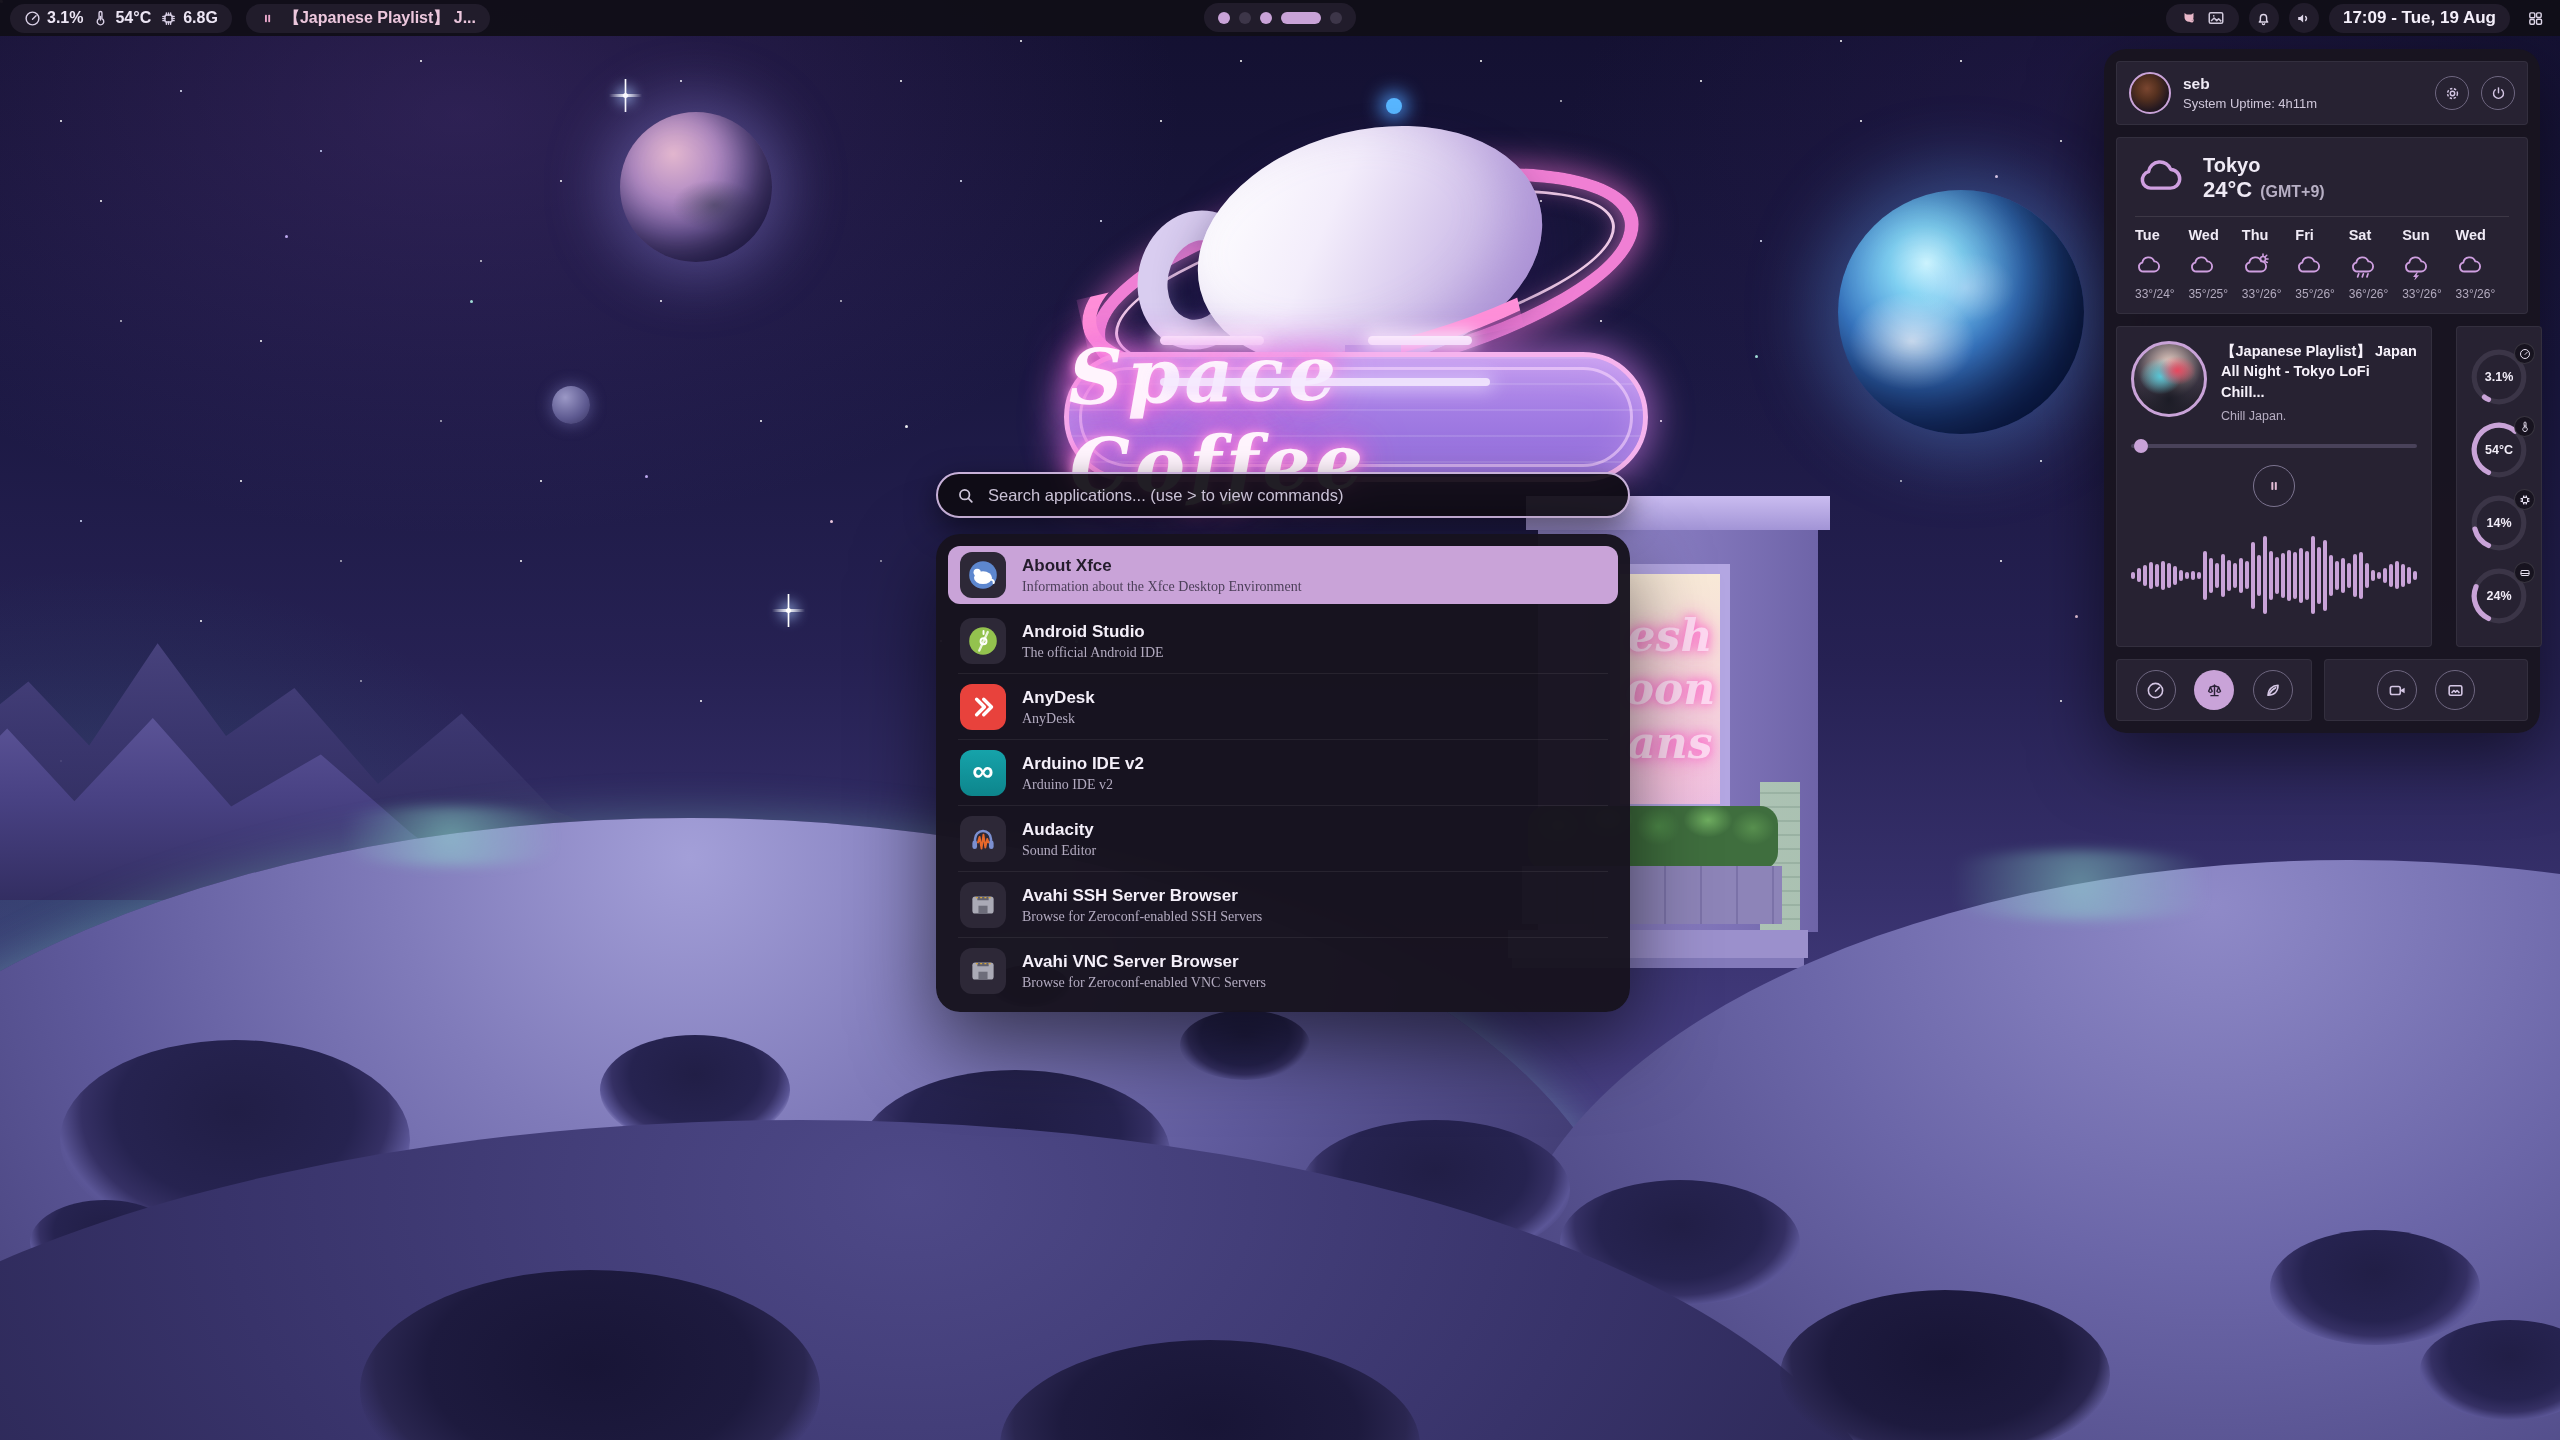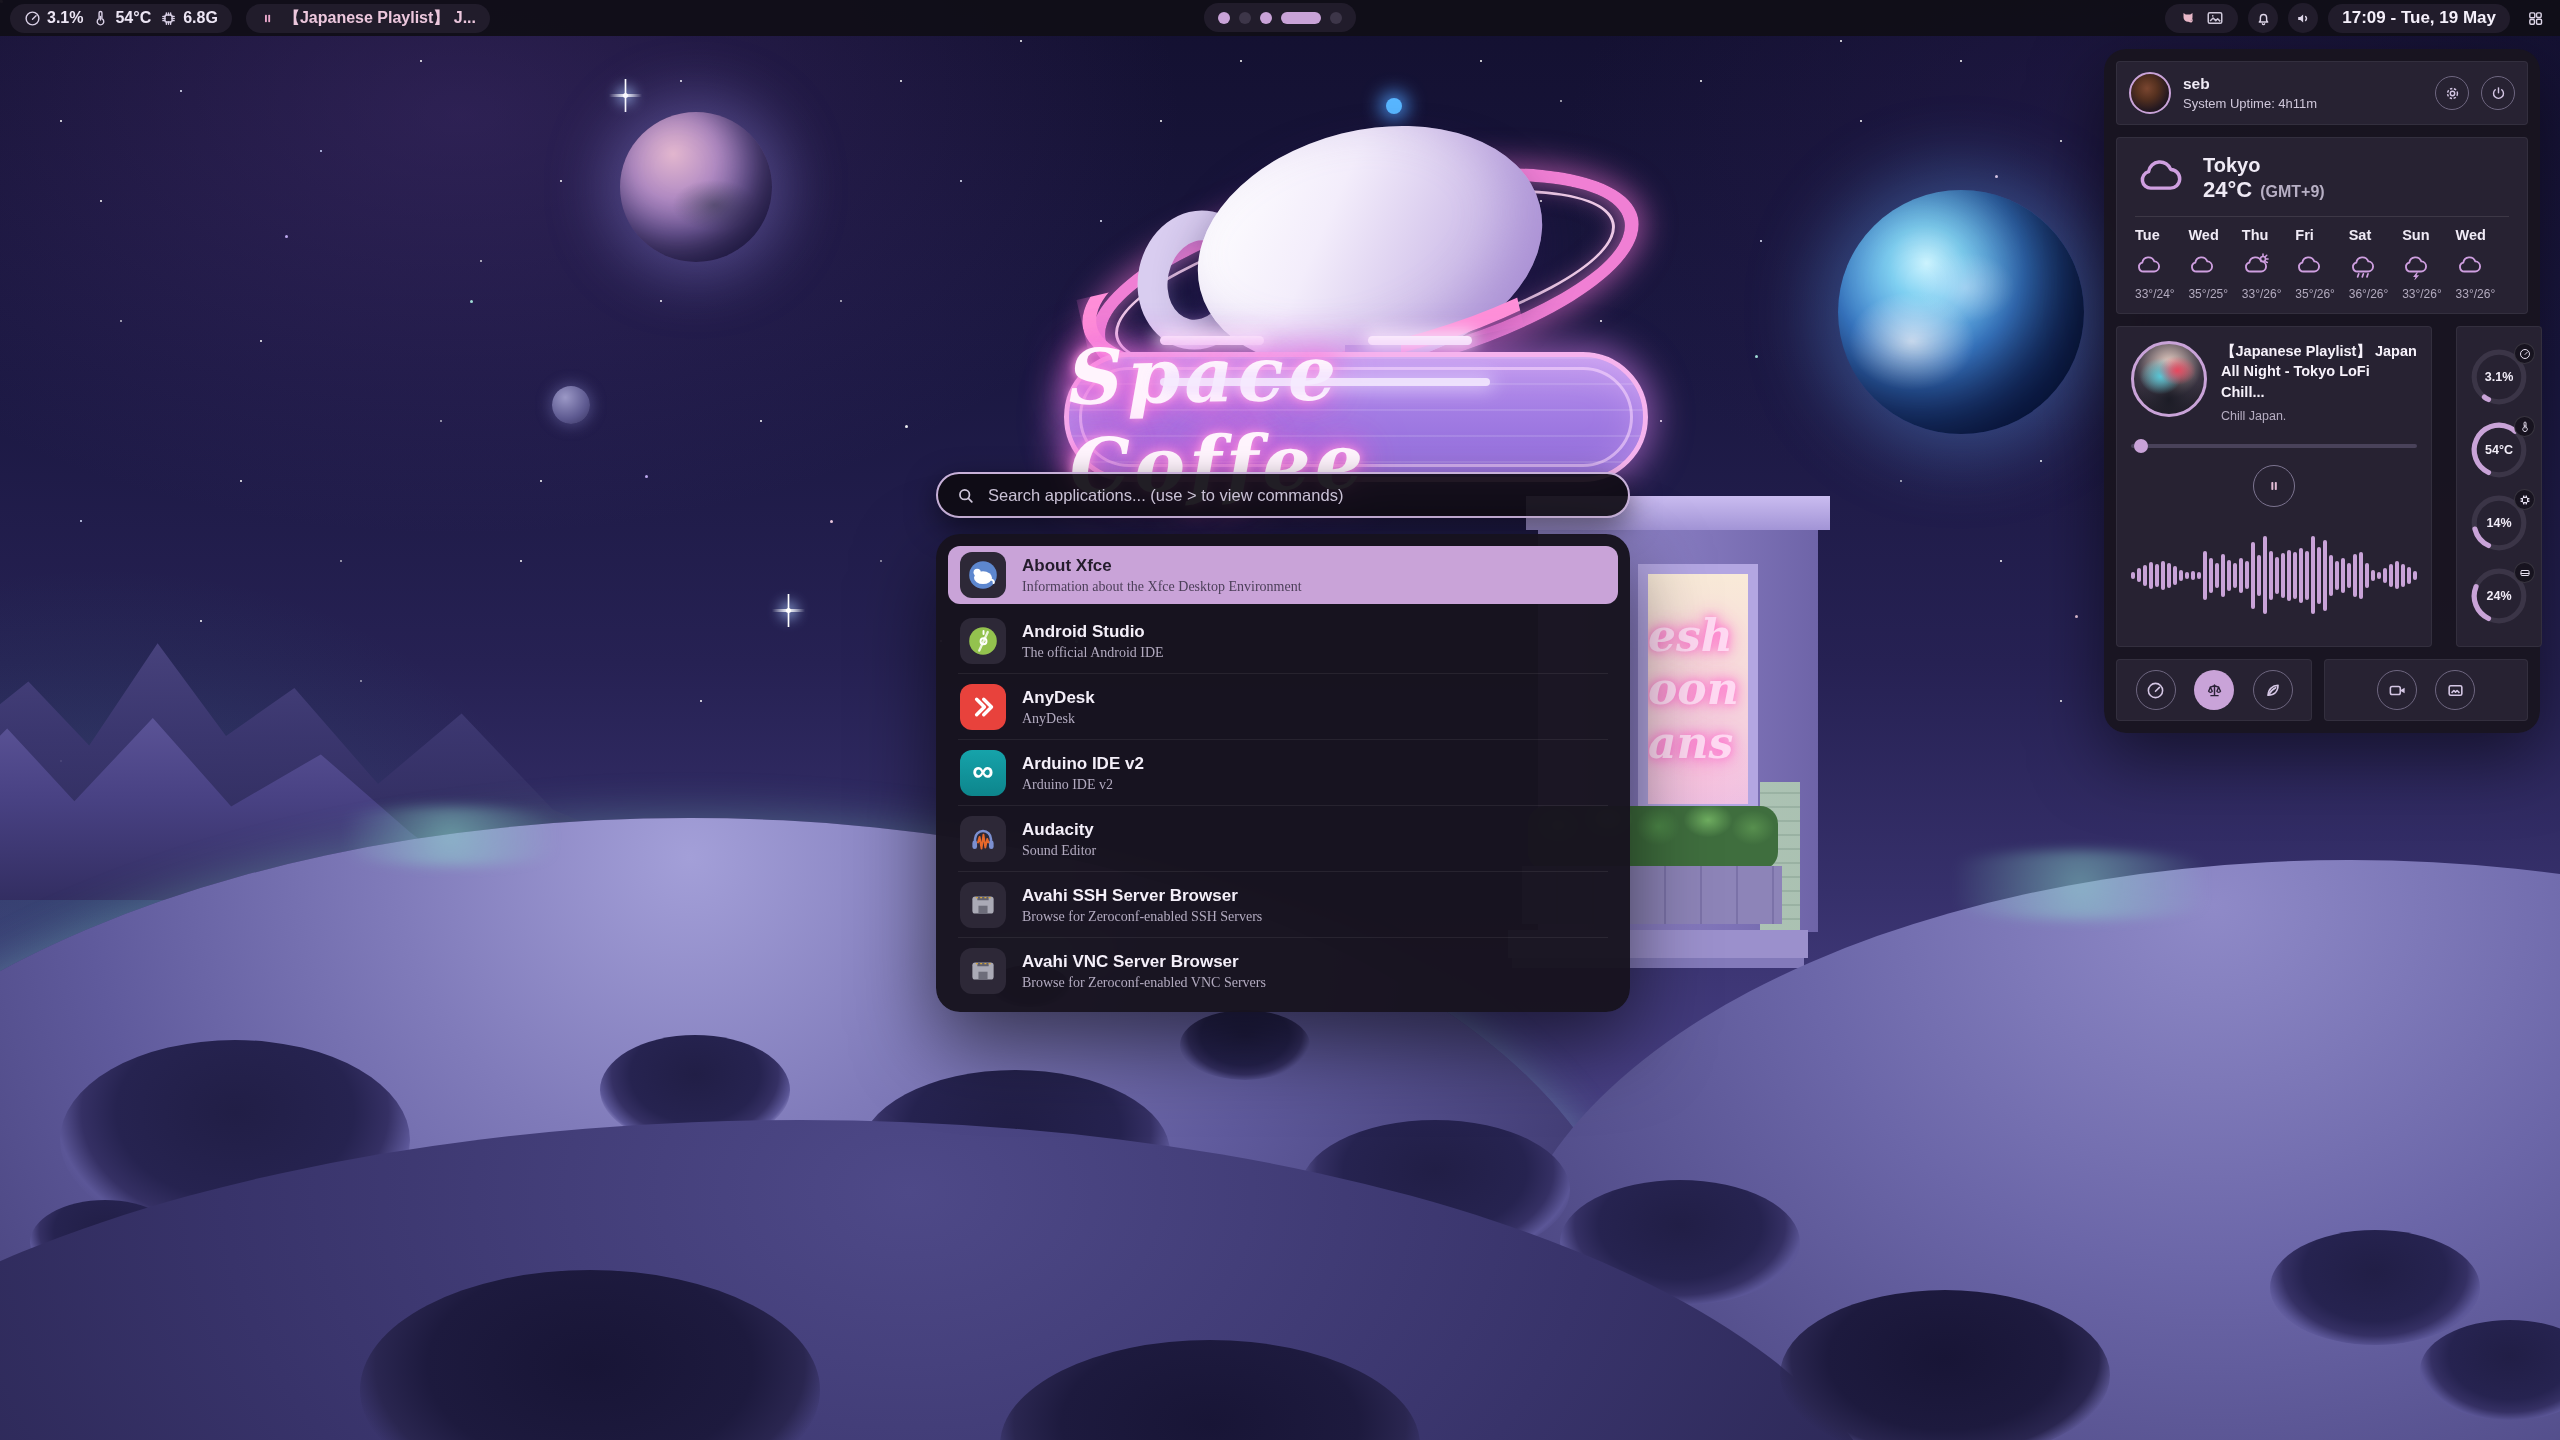--- a/index.html
+++ b/index.html
@@ -99,25 +99,25 @@
     display:flex; align-items:center; justify-content:center; }
   .neon-sign::before { content:""; position:absolute; inset:10px; border-radius:55px; border:3px solid rgba(255,220,255,.55); }
   .neon-text { font-size:76px; font-weight:700; font-style:italic; color:#fff4fd; letter-spacing:4px;
     font-family:"DejaVu Serif", serif; transform:rotate(-1deg);
     text-shadow:0 0 10px #ff9de4,0 0 26px #ff6fd8,0 0 48px #e24fd0; }
   .sign-light { top:336px; width:104px; height:9px; border-radius:5px; background:#fff;
     box-shadow:0 0 16px 5px rgba(255,255,255,.85); }
   .shop { left:1538px; top:512px; width:280px; height:420px;
     background:linear-gradient(90deg,#9488cc 0%,#8478bd 55%,#6e64a8 100%); }
   .shop .roof { position:absolute; left:-12px; top:-16px; width:304px; height:34px; background:linear-gradient(180deg,#cabcf0,#a294d6); }
-  .shop .window { position:absolute; left:100px; top:52px; width:120px; height:250px; border:10px solid #b3a6e2;
+  .shop .window { position:absolute; left:72px; top:52px; width:120px; height:250px; border:10px solid #b3a6e2;
     background:
       radial-gradient(90px 60px at 50% 85%, rgba(255,190,220,.55), transparent 70%),
       linear-gradient(180deg,#f9ead8 0%,#f6d8dc 55%,#efc0e2 100%);
-    display:flex; flex-direction:column; justify-content:center; gap:14px; overflow:hidden; }
+    display:flex; flex-direction:column; align-items:center; justify-content:center; gap:14px; overflow:hidden; }
   .shop .window span { font-family:"DejaVu Serif", serif; font-style:italic; font-weight:700; font-size:44px;
     color:#ffd9f2; text-shadow:0 0 8px #ff7ad0,0 0 20px #ff5ec8; line-height:.9; }
   .shop .pillar { position:absolute; right:18px; bottom:0; width:40px; height:150px;
     background:repeating-linear-gradient(0deg,#b9d8b4 0 12px,#a3c4a0 12px 14px); opacity:.8; }
   .shop .hedge { position:absolute; left:-10px; bottom:62px; width:250px; height:64px; border-radius:18px;
     background:radial-gradient(30px 24px at 12% 30%,#5f9a55,transparent 72%),
       radial-gradient(34px 26px at 32% 20%,#6fae60,transparent 72%),
       radial-gradient(30px 26px at 52% 32%,#4e8a49,transparent 72%),
       radial-gradient(34px 24px at 72% 22%,#6fae60,transparent 72%),
       radial-gradient(30px 24px at 90% 34%,#578f4e,transparent 72%),#3f6e3e; }
@@ -436,21 +436,21 @@
       <svg viewBox="0 0 24 24">
           <use href="#i-bell"></use>
         </svg>
     </div>
     <div class="tb-iconbtn">
       <svg viewBox="0 0 24 24">
           <use href="#i-vol"></use>
         </svg>
     </div>
     <div class="pill">
-      <span id="clock">17:09 - Tue, 19 May</span>
+      <span id="clock">17:09 - Tue, 19 Aug</span>
     </div>
     <div class="tb-iconbtn grid-btn">
       <svg viewBox="0 0 24 24">
           <use href="#i-grid"></use>
         </svg>
     </div>
   </div>
 </div>
 
 <div id="launcher">

